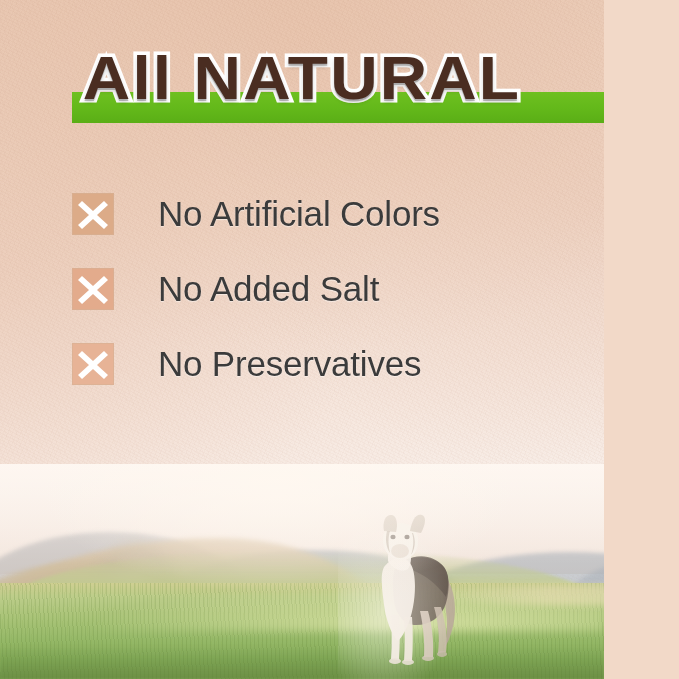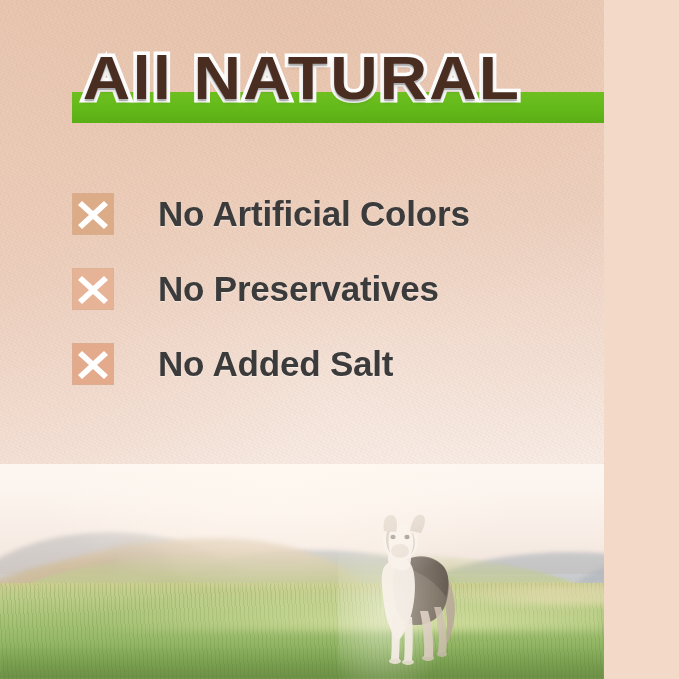--- a/index.html
+++ b/index.html
@@ -192,21 +192,21 @@
     box-sizing:border-box;
   }
   .xbox.tone0{background:#dcab88;}
   .xbox.tone1{background:#e8b695;}
   .xbox.tone2{background:#e7b396;}
   .xbox.tone3{background:#e3ab8c;}
   .xbox svg{position:absolute;left:0;top:0;}
   .claim-label{
     margin-left:44px;
     font-family:"Liberation Sans", sans-serif;
-    font-weight:bold;
+    font-weight:normal;
     font-size:35px;
     color:#3b3b3b;
     letter-spacing:-.2px;
     white-space:nowrap;
     text-shadow:0 1px 1px rgba(255,255,255,.5);
   }
 </style>
 </head>
 <body>
 
@@ -287,31 +287,31 @@
       <div class="xbox tone0">
         <svg width="40" height="40" viewBox="0 0 40 40" xmlns="http://www.w3.org/2000/svg">
           <path d="M9 7 L20 17 L31 7 L35 11 L24 21 L35 31 L31 35 L20 25 L9 35 L5 31 L16 21 L5 11 Z" fill="#ffffff"></path>
         </svg>
       </div>
       <div class="claim-label">No Artificial Colors</div>
     </div>
 
 
     <div class="claim-row">
+      <div class="xbox tone3">
+        <svg width="40" height="40" viewBox="0 0 40 40" xmlns="http://www.w3.org/2000/svg">
+          <path d="M9 7 L20 17 L31 7 L35 11 L24 21 L35 31 L31 35 L20 25 L9 35 L5 31 L16 21 L5 11 Z" fill="#ffffff"></path>
+        </svg>
+      </div>
+      <div class="claim-label">No Added Salt</div>
+    </div>
+
+    <div class="claim-row">
       <div class="xbox tone2">
         <svg width="40" height="40" viewBox="0 0 40 40" xmlns="http://www.w3.org/2000/svg">
           <path d="M9 7 L20 17 L31 7 L35 11 L24 21 L35 31 L31 35 L20 25 L9 35 L5 31 L16 21 L5 11 Z" fill="#ffffff"></path>
         </svg>
       </div>
       <div class="claim-label">No Preservatives</div>
     </div>
 
-    <div class="claim-row">
-      <div class="xbox tone3">
-        <svg width="40" height="40" viewBox="0 0 40 40" xmlns="http://www.w3.org/2000/svg">
-          <path d="M9 7 L20 17 L31 7 L35 11 L24 21 L35 31 L31 35 L20 25 L9 35 L5 31 L16 21 L5 11 Z" fill="#ffffff"></path>
-        </svg>
-      </div>
-      <div class="claim-label">No Added Salt</div>
-    </div>
-
   </div>
 </div>
 
 </body></html>

